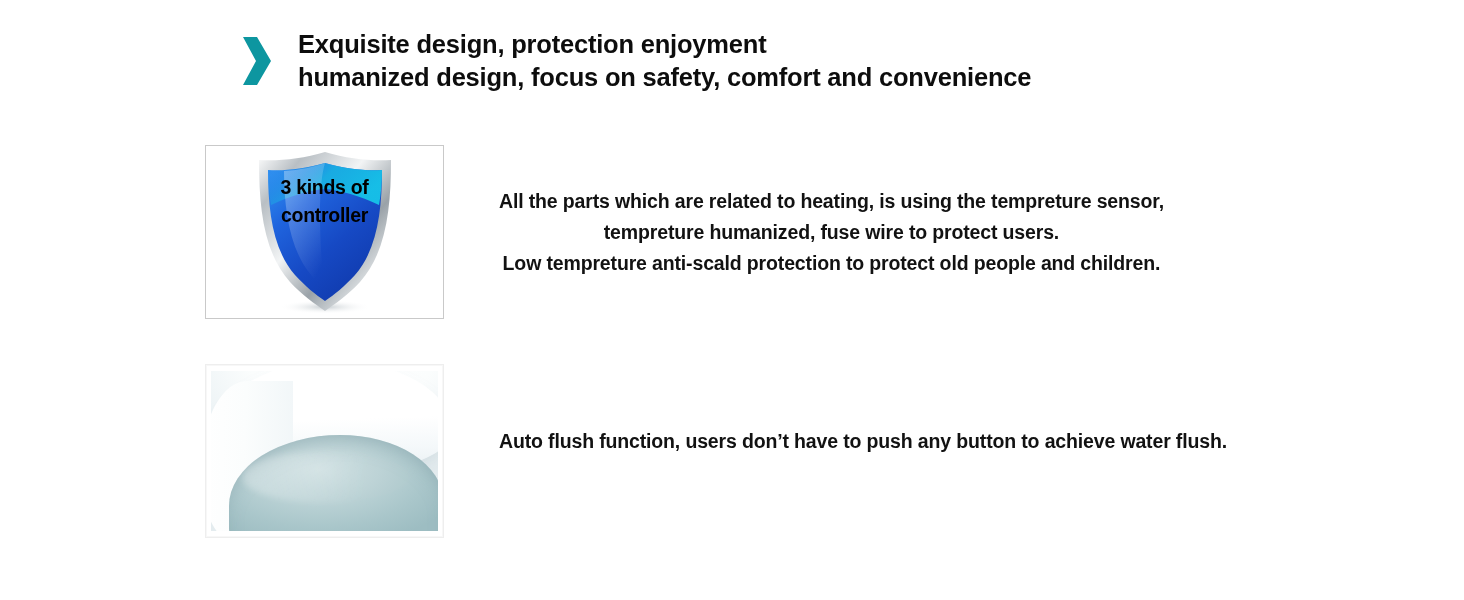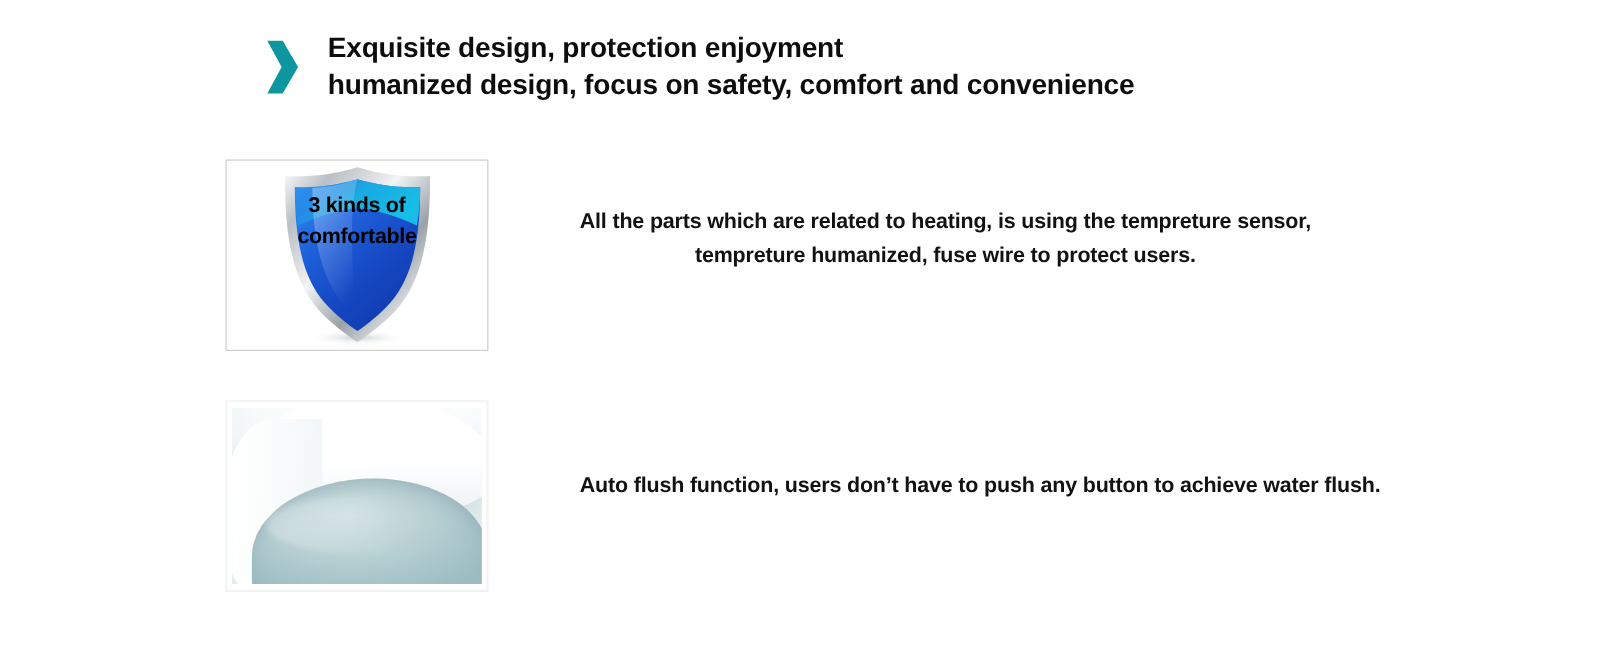--- a/index.html
+++ b/index.html
@@ -39,21 +39,20 @@
     letter-spacing: -0.2px;
     white-space: nowrap;
   }
   .header-lines div { font-weight: bold; }
 
   
   .feature-row {
     position: absolute;
     display: flex;
     align-items: flex-start;
-    gap: 28px;
   }
   #row-protection { left: 205px; top: 145px; }
   #row-autoflush  { left: 205px; top: 364px; }
 
   .thumb-frame {
     width: 239px;
     height: 174px;
     background: #ffffff;
     box-sizing: border-box;
     position: relative;
@@ -243,28 +242,29 @@
                  C66,146 55,137 45,126 C23,101 18,62 18,21 C35,22 54,20 75,14 Z" fill="url(#blueGrad)"></path>
 
         <path d="M75,14 C96,20 115,22 132,21 C132,33 131,45 129,56 C110,47 90,41 75,40
                  C60,41 40,47 21,56 C19,45 18,33 18,21 C35,22 54,20 75,14 Z" fill="url(#cyanTop)"></path>
 
         <path d="M75,14 C64,18 50,21 34,22 C34,60 40,98 58,122 C64,130 70,137 75,142
                  C72,124 70,92 70,64 C70,40 72,24 75,14 Z" fill="url(#sheen)"></path>
       </svg>
       <div class="shield-caption">
         <span>3 kinds of</span>
-        <span>comfortable</span>
+        <span>controller</span>
       </div>
     </div>
   </div>
 
   <div class="body-copy">
     <div>All the parts which are related to heating, is using the tempreture sensor,</div>
     <div>tempreture humanized, fuse wire to protect users.</div>
+    <div>Low tempreture anti-scald protection to protect old people and children.</div>
   </div>
 </div>
 
 <div class="feature-row" id="row-autoflush">
 
   <div class="thumb-frame soft">
     <div class="bowl-stage">
       <div class="bowl-porcelain"></div>
       <div class="bowl-rim"></div>
       <div class="bowl-leftwall"></div>

